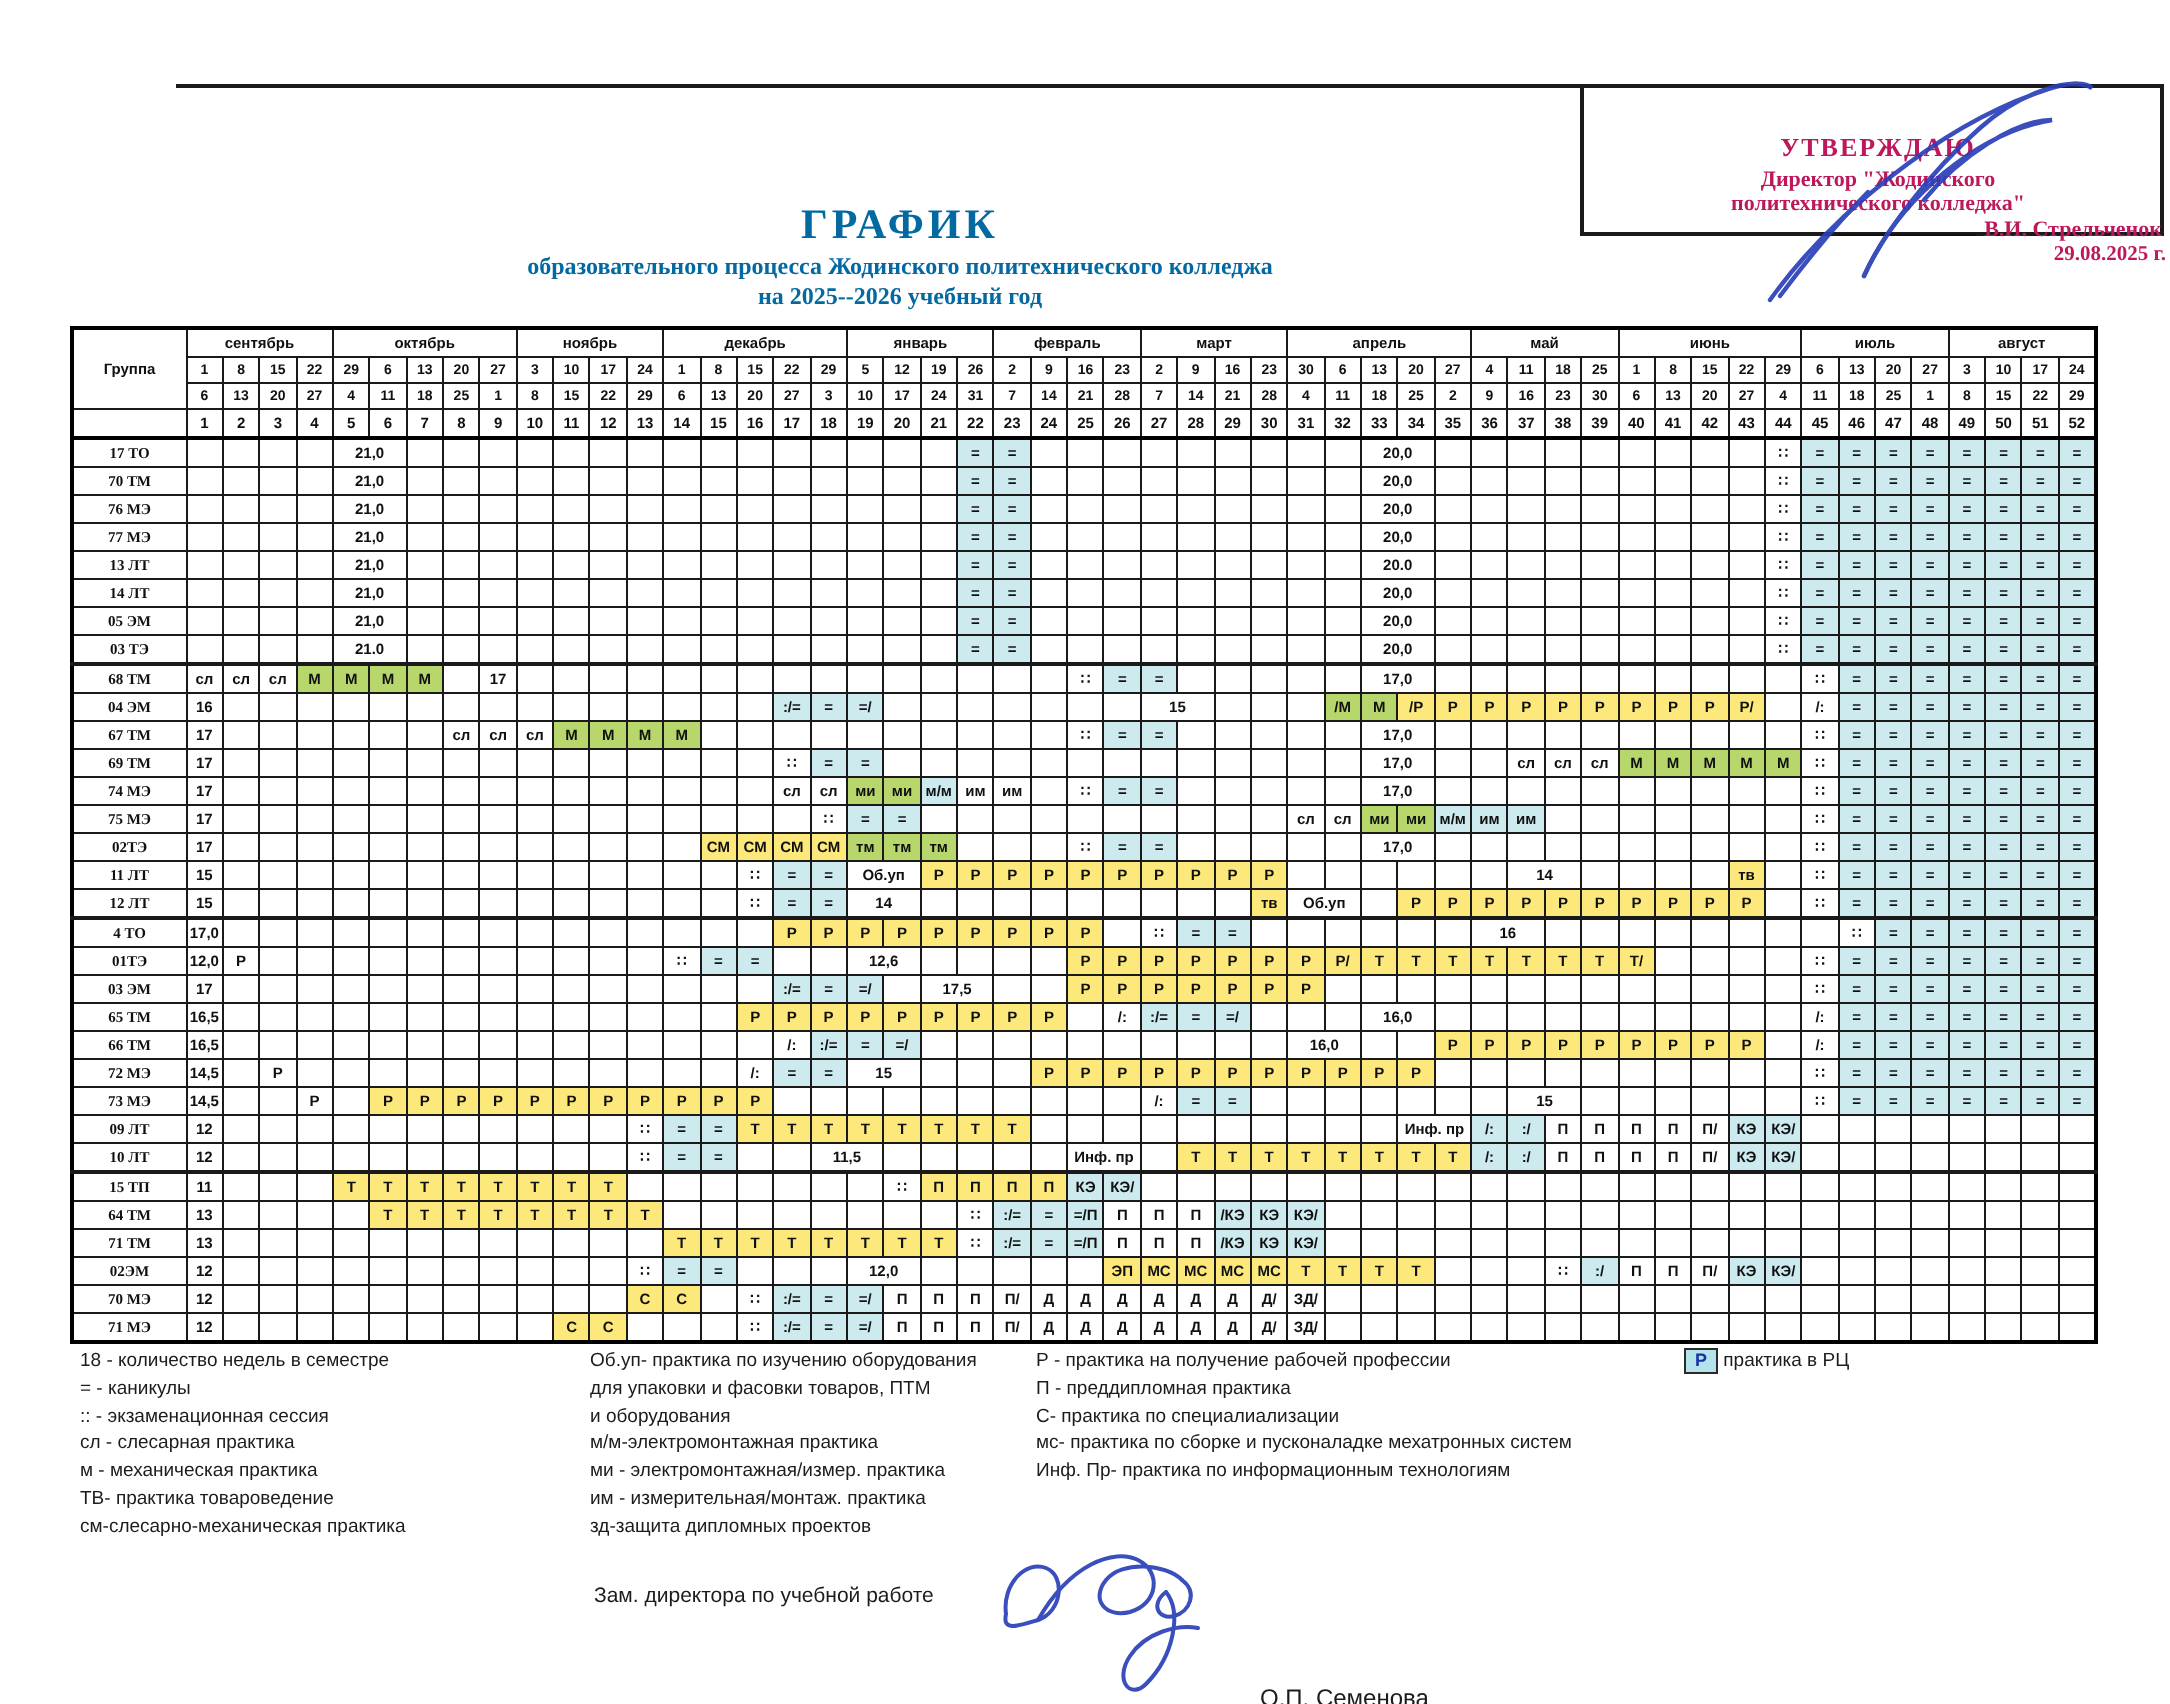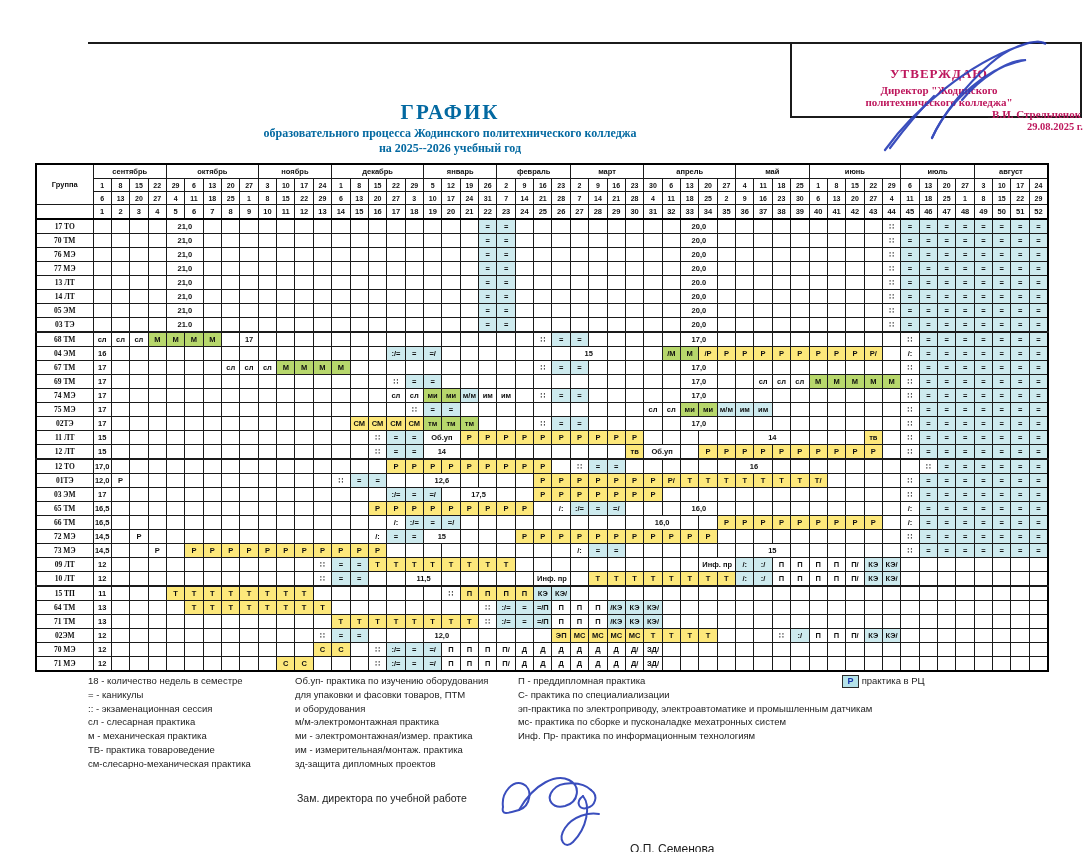--- a/index.html
+++ b/index.html
@@ -41,21 +41,21 @@
   td.gh2 { border-right:2px solid #000; }
   td.me { border-right-width:2px; }
   tr.sep td { border-top-width:2.5px; }
   td.cv { background:#cdeaee; }
   td.cy { background:#fde87b; }
   td.cg { background:#b7d76c; }
   td.cw { background:#ffffff; }
 
   
   .leg { position:absolute; top:674px; font-size:9.5px; line-height:13.8px; color:#1c1c1c; white-space:nowrap; }
-  #lg1 { left:40px;margin-left:48px; }
+  #lg1 { left:40px; }
   #lg2 { left:295px; }
   #lg3 { left:518px; }
   #lg4 { left:814px; }
   .rcbox { display:inline-block; width:15px; height:11px; line-height:11px; background:#b5e3ea;
            border:1px solid #2a2a2a; color:#1433aa; text-align:center; font-weight:bold; font-size:9px; }
 
   
   .f-role { position:absolute; left:297px; top:792px; font-size:10.5px; color:#1c1c1c; }
   .f-name { position:absolute; left:630px; top:842px; font-size:12px; color:#1c1c1c; }
 </style>
@@ -1227,21 +1227,21 @@
           <td class="cw">∷</td>
           <td class="cv">=</td>
           <td class="cv">=</td>
           <td class="cv me">=</td>
           <td class="cv">=</td>
           <td class="cv">=</td>
           <td class="cv">=</td>
           <td class="cv">=</td>
         </tr>
         <tr class="datarow sep">
-          <td class="gname">12  ТО</td>
+          <td class="gname">4  ТО</td>
           <td class="cw">17,0</td>
           <td class=""></td>
           <td class=""></td>
           <td class="me"></td>
           <td class=""></td>
           <td class=""></td>
           <td class=""></td>
           <td class=""></td>
           <td class="me"></td>
           <td class=""></td>
@@ -2063,23 +2063,23 @@
 <div class="leg" id="lg2">
     <div>Об.уп- практика по изучению оборудования</div>
     <div>для упаковки и фасовки товаров, ПТМ</div>
     <div>и оборудования</div>
     <div>м/м-электромонтажная практика</div>
     <div>ми - электромонтажная/измер. практика</div>
     <div>им - измерительная/монтаж. практика</div>
     <div>зд-защита дипломных проектов</div>
   </div>
 <div class="leg" id="lg3">
+    <div>Р - практика на получение рабочей профессии</div>
     <div>П  - преддипломная практика</div>
     <div>С- практика по специалиализации</div>
-    <div>эп-практика по электроприводу, электроавтоматике и промышленным датчикам</div>
     <div>мс- практика по сборке и пусконаладке мехатронных систем</div>
     <div>Инф. Пр-     практика по информационным технологиям</div>
   </div>
 <div class="leg" id="lg4">
   <div style="padding-left:28px;">
     <span class="rcbox">Р</span>
     <span>практика в РЦ</span>
   </div>
 </div>
 

